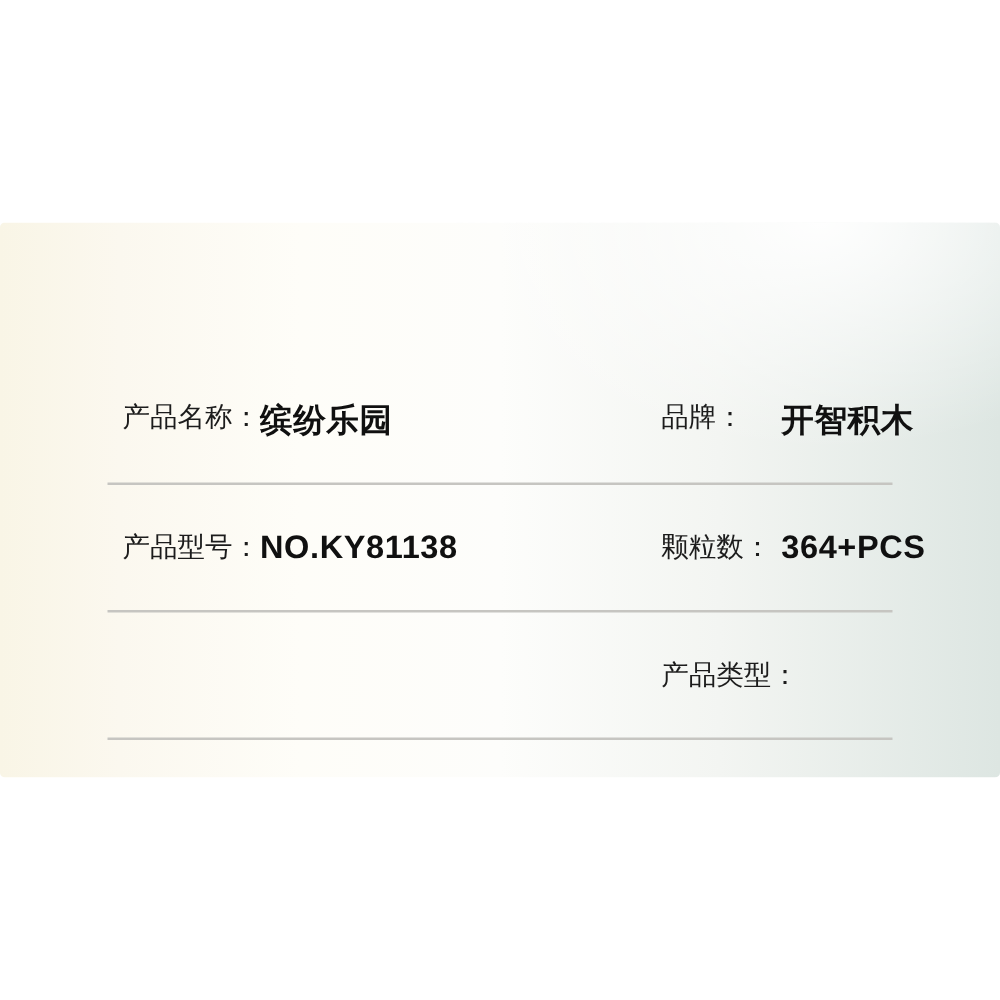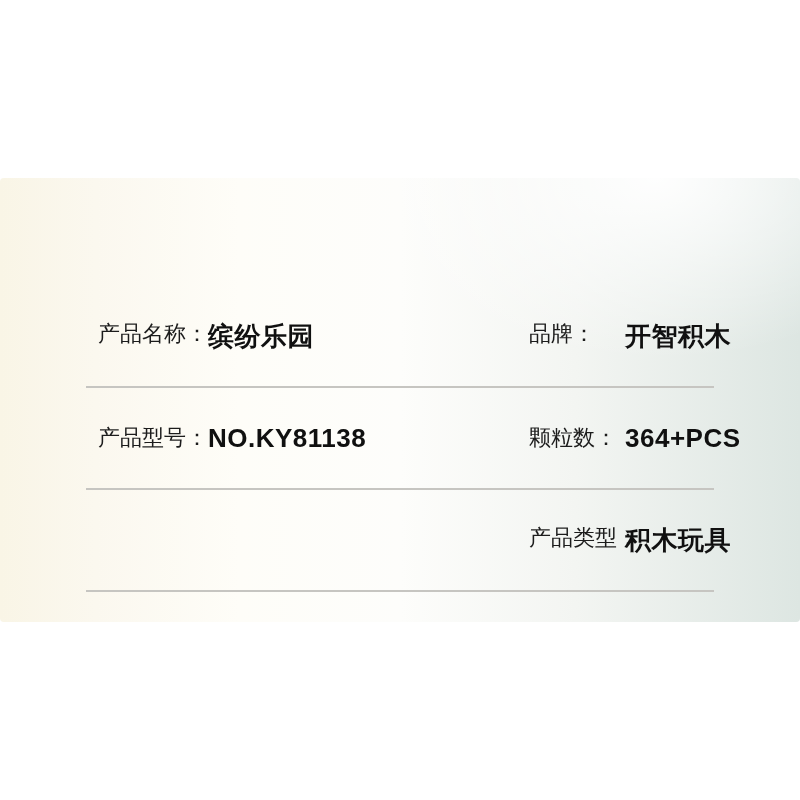--- a/index.html
+++ b/index.html
@@ -93,18 +93,17 @@
       </div>
       <div class="cell right">
         <span class="spec-label">颗粒数：</span>
         <span class="spec-value">364+PCS</span>
       </div>
     </div>
 
     <div class="row">
       <div class="cell right">
         <span class="spec-label">产品类型：</span>
-        <span class="spec-value">积木玩具</span>
       </div>
     </div>
 
   </div>
 </div>
 
 </body></html>

